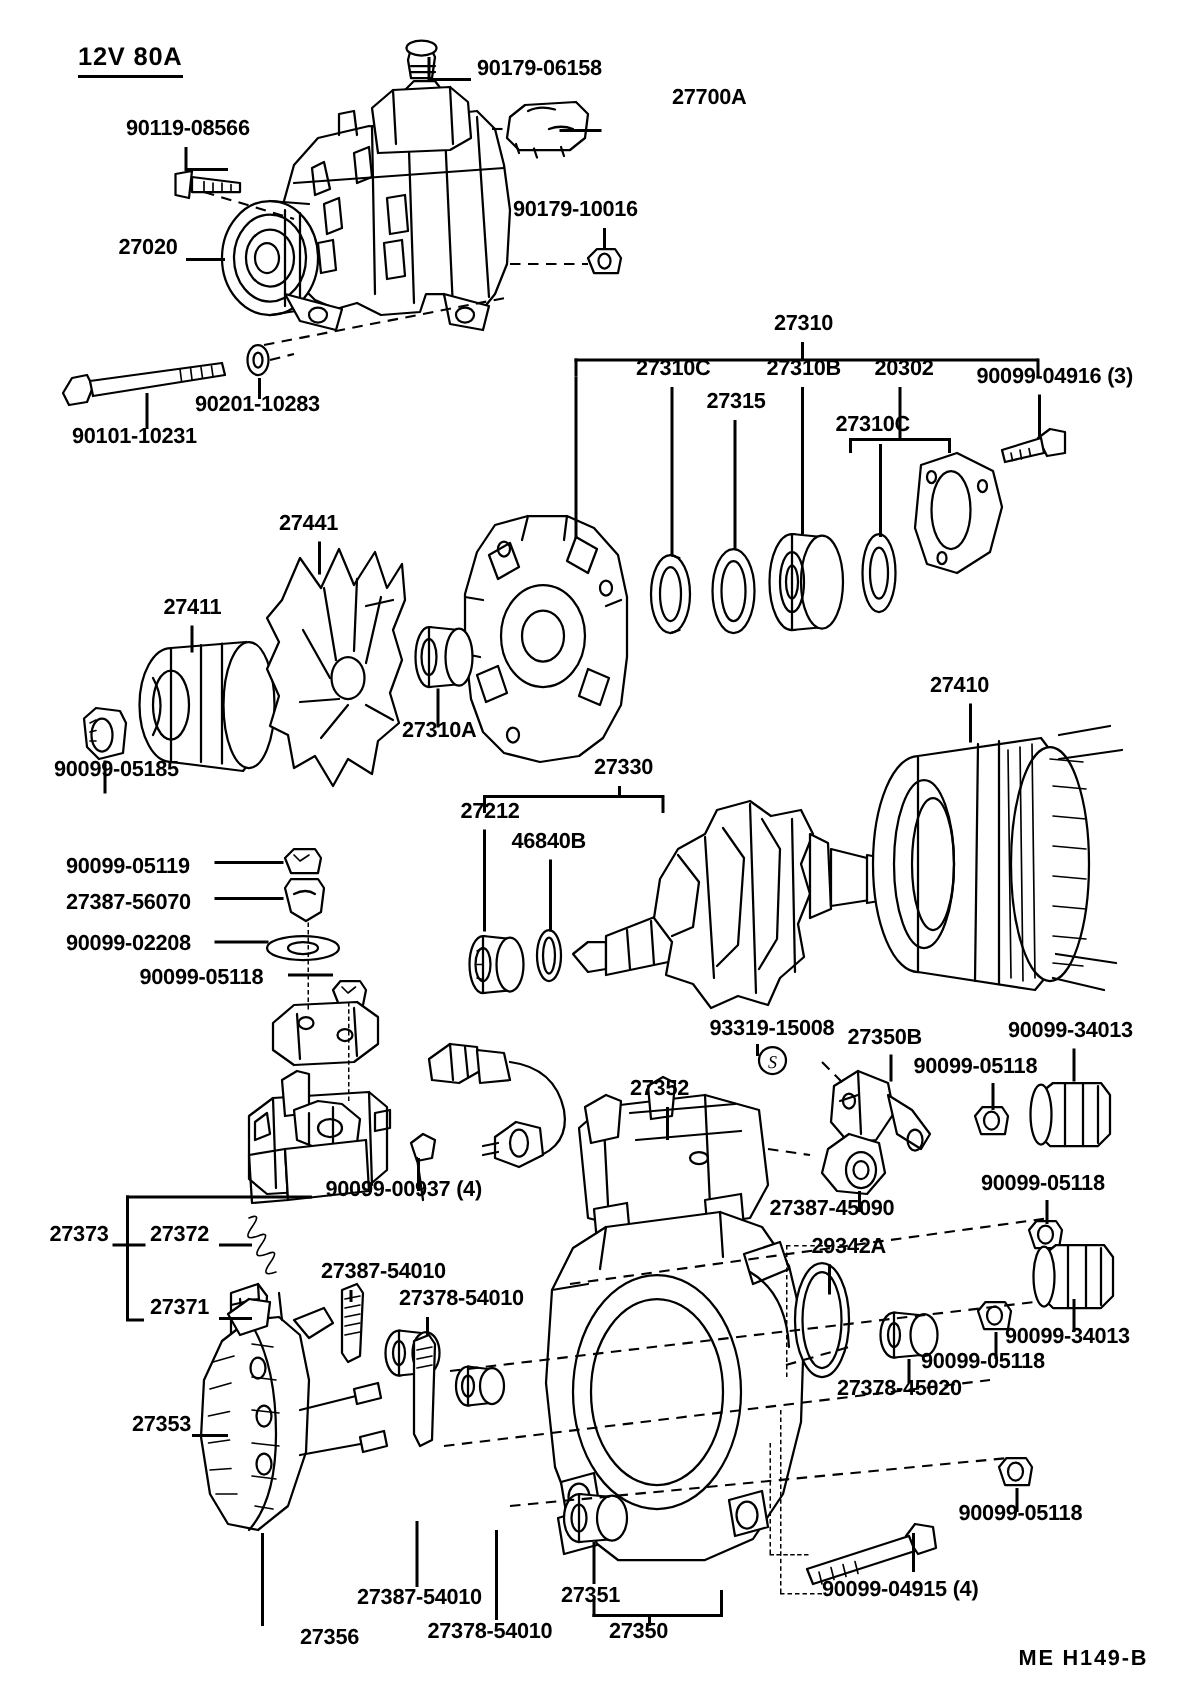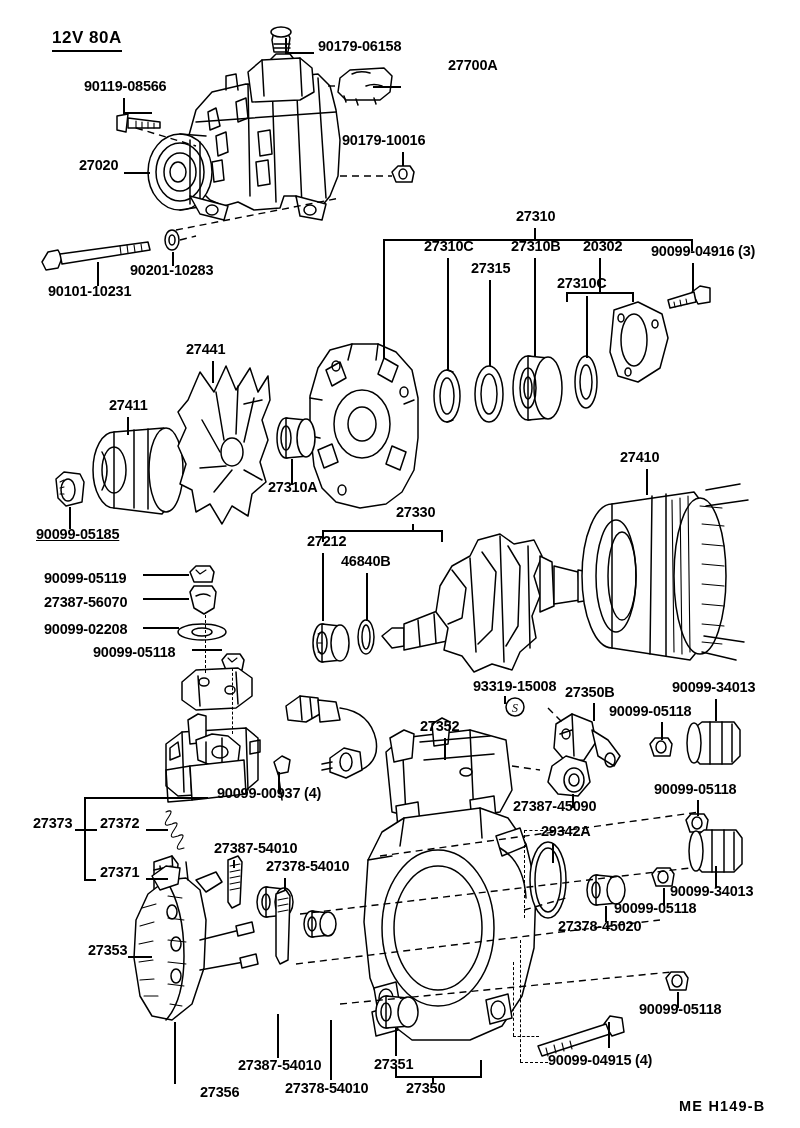--- a/index.html
+++ b/index.html
@@ -605,21 +605,21 @@
   <div class="lbl" style="left:651px;top:244px;">90099-04916 (3)</div>
   <div class="lbl" style="left:471px;top:261px;">27315</div>
   <div class="lbl" style="left:557px;top:276px;">27310C</div>
 
   <div class="lbl" style="left:130px;top:263px;">90201-10283</div>
   <div class="lbl" style="left:48px;top:284px;">90101-10231</div>
 
   <div class="lbl" style="left:186px;top:342px;">27441</div>
   <div class="lbl" style="left:99px;top:398px;margin-left:10px;">27411</div>
   <div class="lbl" style="left:268px;top:480px;">27310A</div>
-  <div class="lbl" style="left:36px;top:527px;text-decoration:underline;">90099-05185</div>
+  <div class="lbl" style="left:36px;top:506px;">90099-05185</div>
   <div class="lbl" style="left:620px;top:450px;">27410</div>
 
   <div class="lbl" style="left:396px;top:505px;">27330</div>
   <div class="lbl" style="left:307px;top:534px;">27212</div>
   <div class="lbl" style="left:341px;top:554px;">46840B</div>
 
   <div class="lbl" style="left:44px;top:571px;">90099-05119</div>
   <div class="lbl" style="left:44px;top:595px;">27387-56070</div>
   <div class="lbl" style="left:44px;top:622px;">90099-02208</div>
   <div class="lbl" style="left:93px;top:645px;">90099-05118</div>

